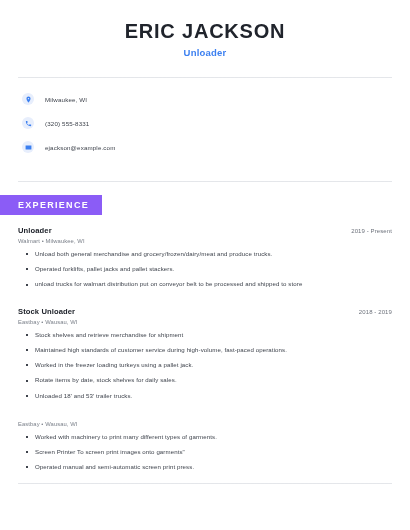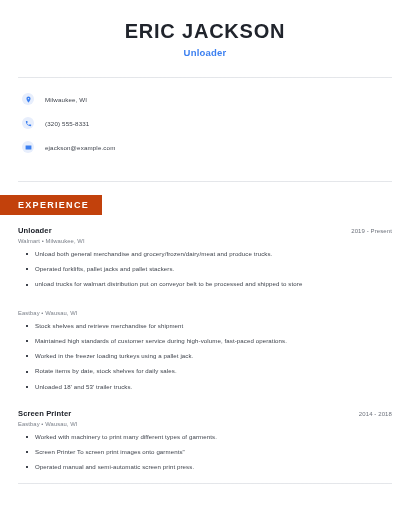--- a/index.html
+++ b/index.html
@@ -36,21 +36,21 @@
     background: #e7eefc; display: flex; align-items: center;
     justify-content: center; flex: 0 0 12px;
   }
   .ci svg { width: 7px; height: 7px; display: block; fill: #3b7ff0; }
   .contact-text {
     margin-left: 11px; font-size: 6.2px; color: #3e434c; letter-spacing: .15px;
   }
 
   
   .banner {
-    display: inline-block; background: #c2410c; color: #ffffff;
+    display: inline-block; background: #8b5cf6; color: #ffffff;
     font-size: 9px; font-weight: bold; letter-spacing: 1.3px;
     padding: 5px 13px 5px 18px; margin-left: 0;
   }
   .section-head { padding-top: 12px; }
 
   
   .exp { padding: 0 18px; }
   .job { padding-top: 11px; }
   .job-top { display: flex; align-items: baseline; justify-content: space-between; }
   .job-title { font-size: 7.6px; font-weight: bold; color: #20242c; letter-spacing: .1px; }
@@ -137,20 +137,24 @@
           <span class="bullet-text">Operated forklifts, pallet jacks and pallet stackers.</span>
         </div>
         <div class="bullet">
           <span class="dot"></span>
           <span class="bullet-text">unload trucks for walmart distribution put on conveyor belt to be processed and shipped to store</span>
         </div>
       </div>
     </div>
 
     <div class="job">
+      <div class="job-top">
+        <span class="job-title">Stock Unloader</span>
+        <span class="job-dates">2018 - 2019</span>
+      </div>
       <div class="job-sub">Eastbay • Wausau, WI</div>
       <div class="bullets">
         <div class="bullet">
           <span class="dot"></span>
           <span class="bullet-text">Stock shelves and retrieve merchandise for shipment</span>
         </div>
         <div class="bullet">
           <span class="dot"></span>
           <span class="bullet-text">Maintained high standards of customer service during high-volume, fast-paced operations.</span>
         </div>
@@ -163,24 +167,20 @@
           <span class="bullet-text">Rotate items by date, stock shelves for daily sales.</span>
         </div>
         <div class="bullet">
           <span class="dot"></span>
           <span class="bullet-text">Unloaded 18' and 53' trailer trucks.</span>
         </div>
       </div>
     </div>
 
     <div class="job">
-      <div class="job-top">
-        <span class="job-title">Screen Printer</span>
-        <span class="job-dates">2014 - 2018</span>
-      </div>
       <div class="job-sub">Eastbay • Wausau, WI</div>
       <div class="bullets">
         <div class="bullet">
           <span class="dot"></span>
           <span class="bullet-text">Worked with machinery to print many different types of garments.</span>
         </div>
         <div class="bullet">
           <span class="dot"></span>
           <span class="bullet-text">Screen Printer To screen print images onto garments"</span>
         </div>

